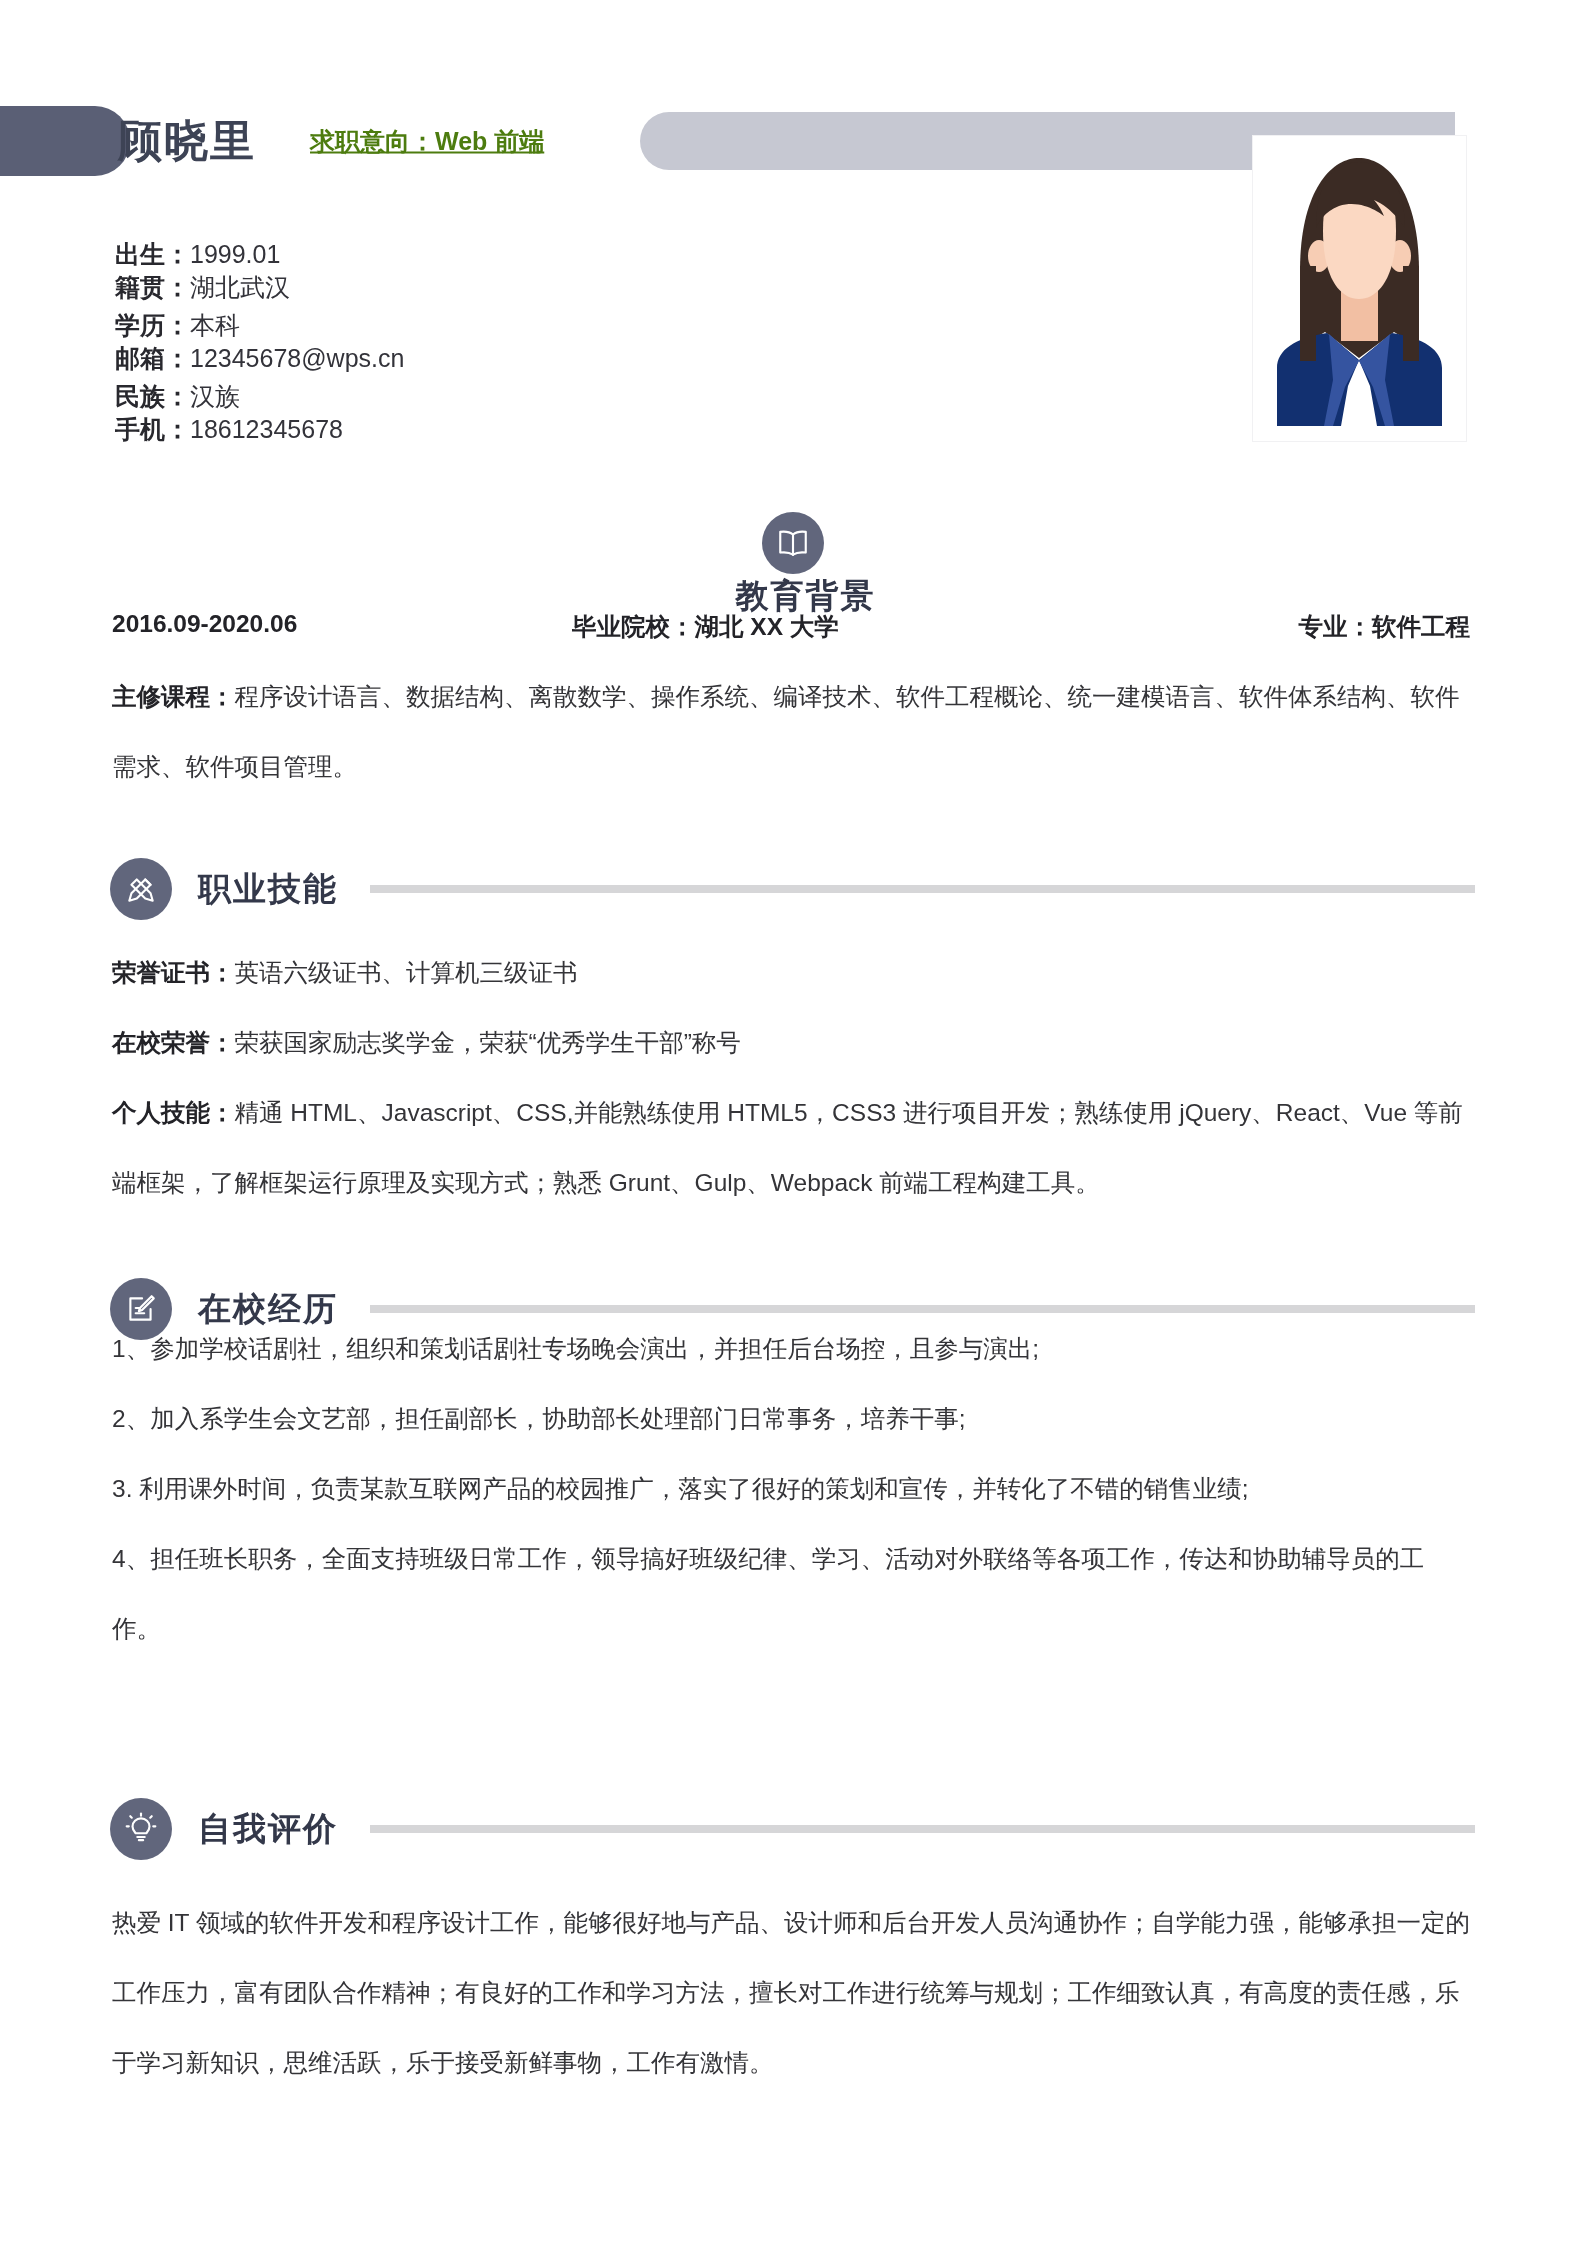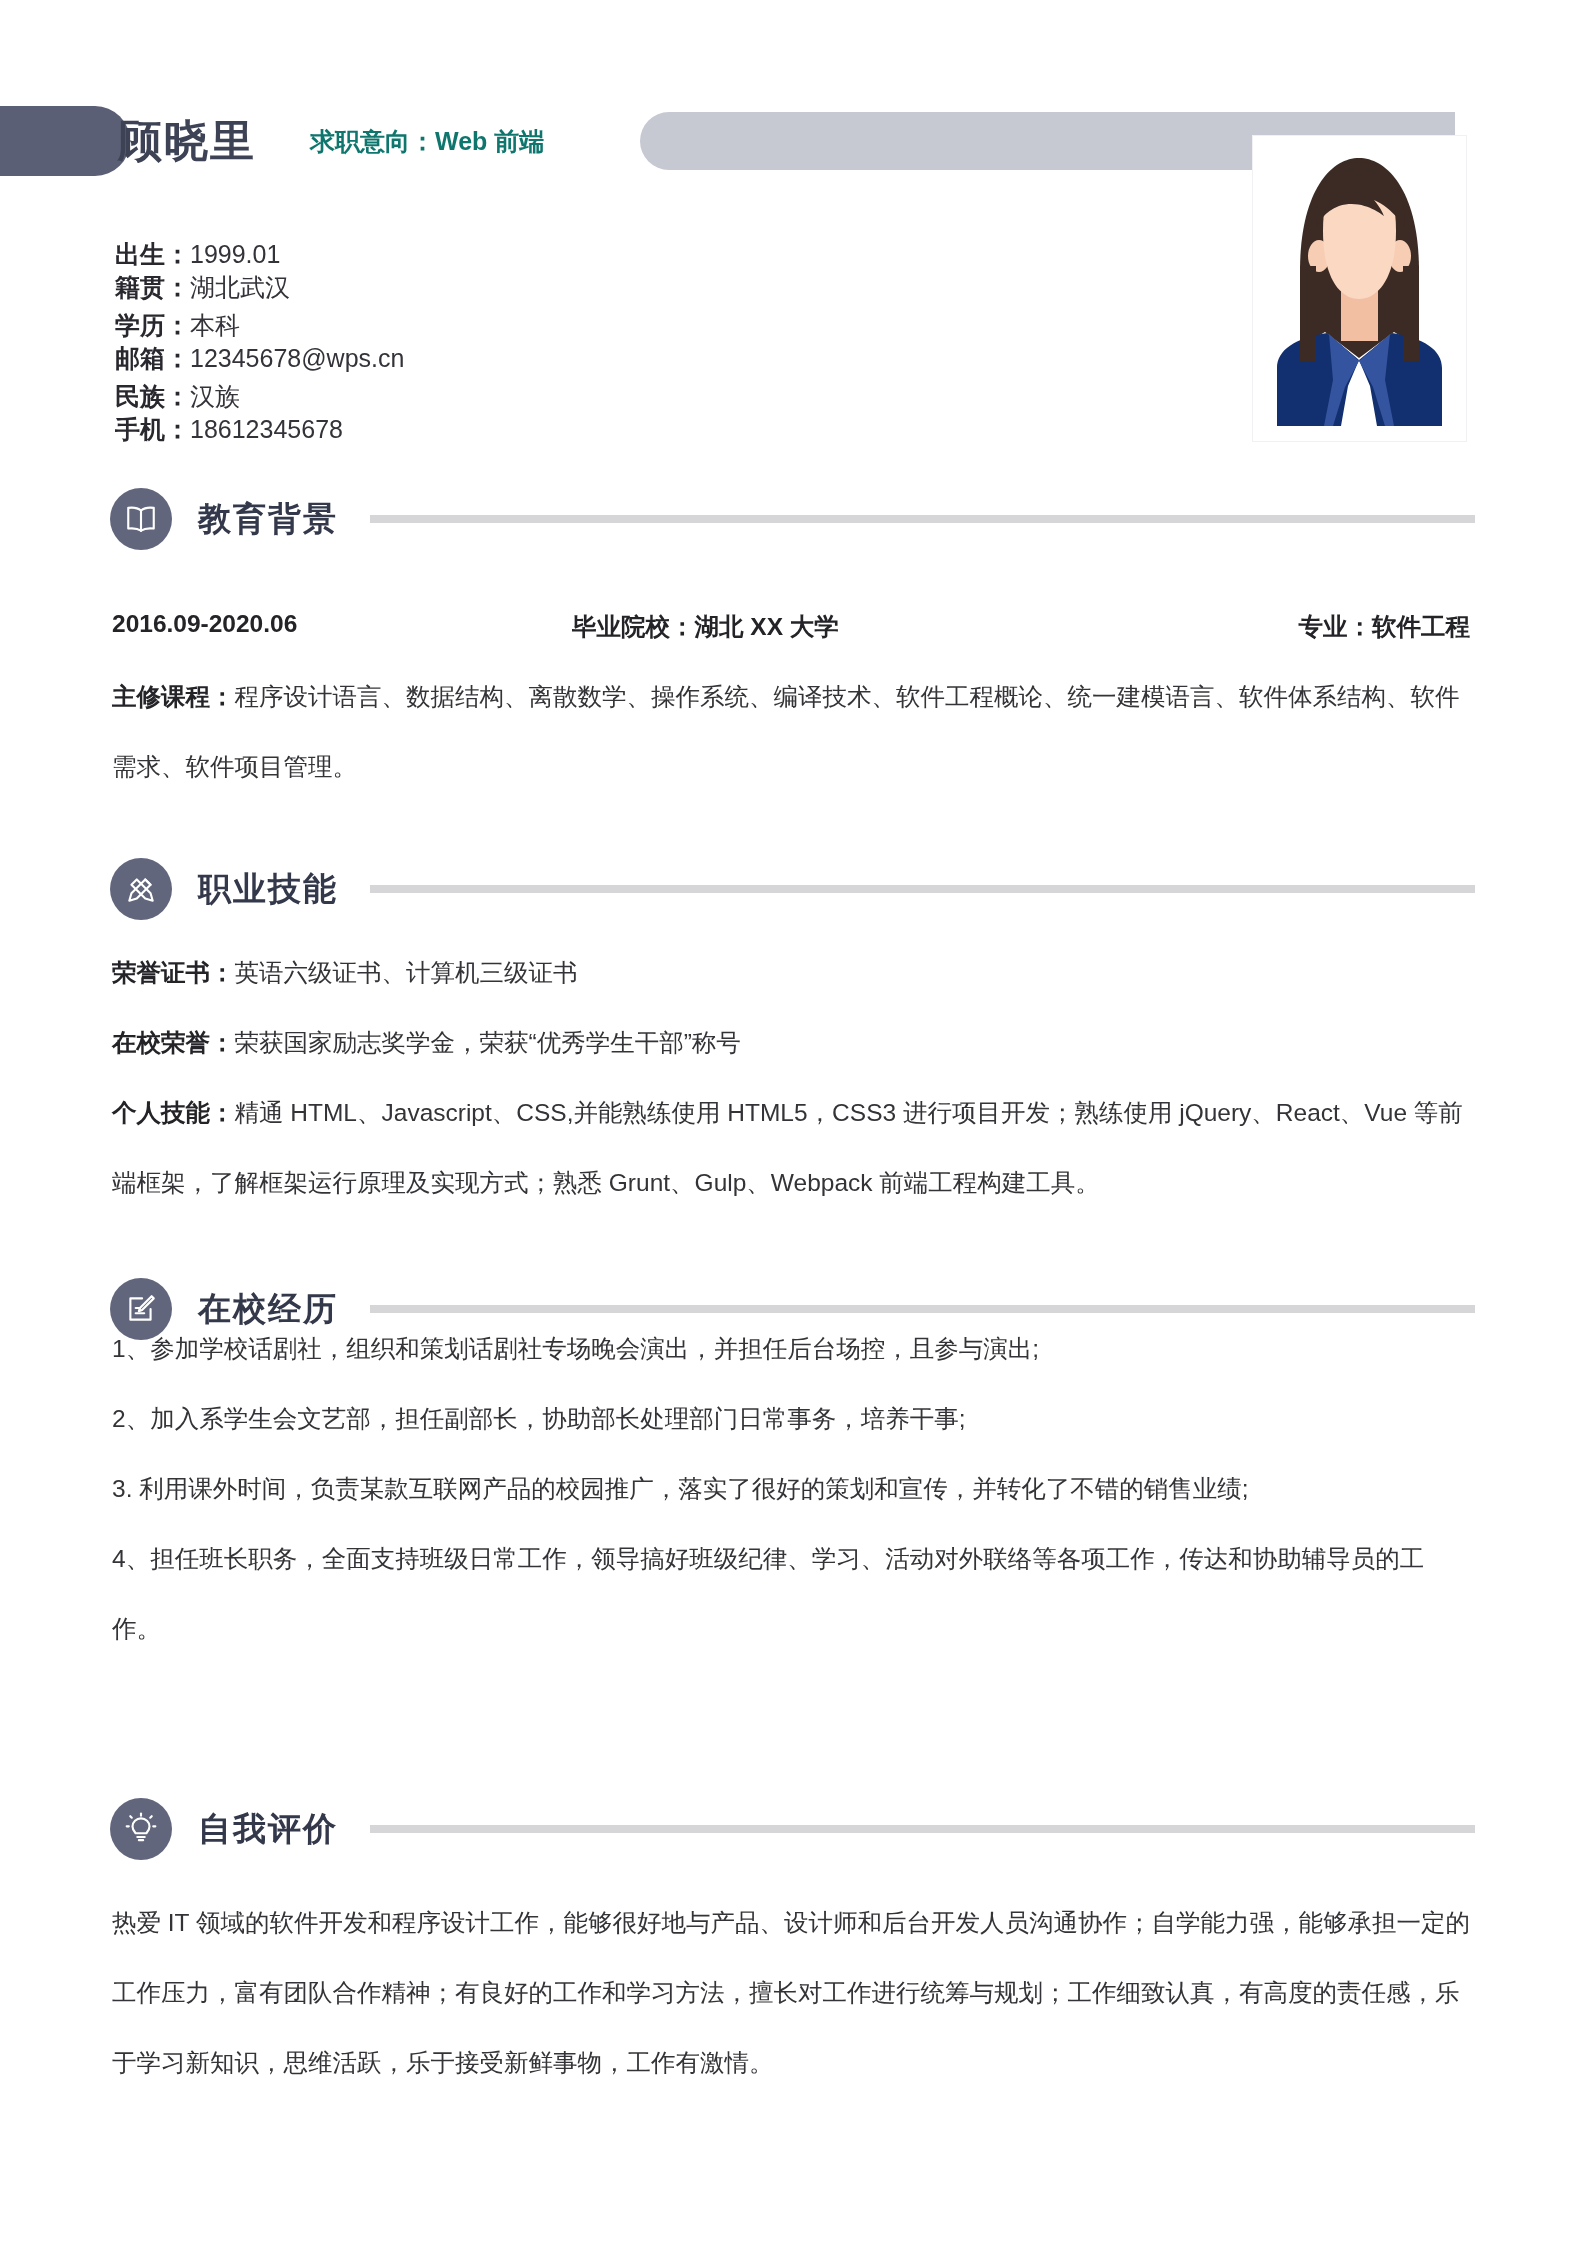--- a/index.html
+++ b/index.html
@@ -58,22 +58,23 @@
     color: #3d4355;
     white-space: nowrap;
   }
   .header-objective {
     position: absolute;
     left: 310px;
     top: 50%;
     transform: translateY(-50%);
     font-size: 25px;
     font-weight: bold;
-    color: #0f766e;
-    white-space: nowrap;
+    color: #4d7c0f;
+    white-space: nowrap;
+    text-decoration: underline;
   }
 
   
   .photo-frame {
     position: absolute;
     left: 1253px;
     top: 136px;
     width: 213px;
     height: 305px;
     background: #ffffff;
@@ -230,21 +231,21 @@
     <div class="info-row">
       <div class="info-cell col1">
         <span class="lab">民族：</span><span>汉族</span>
       </div>
       <div class="info-cell">
         <span class="lab">手机：</span><span>18612345678</span>
       </div>
     </div>
   </div>
 
-  <div class="section-head" style="top:488px;">
+  <div class="section-head" style="top:512px;flex-direction:column;">
     <div class="sec-icon">
       <svg width="34" height="34" viewBox="0 0 32 32" fill="none" stroke="#ffffff" stroke-width="2" stroke-linecap="round" stroke-linejoin="round">
         <path d="M16 8 C13 5.5 8 5 4 5.5 L4 25 C8 24.5 13 25 16 27"></path>
         <path d="M16 8 C19 5.5 24 5 28 5.5 L28 25 C24 24.5 19 25 16 27"></path>
         <path d="M16 8 L16 27"></path>
       </svg>
     </div>
     <div class="sec-title">教育背景</div>
     <div class="sec-rule"></div>
   </div>

